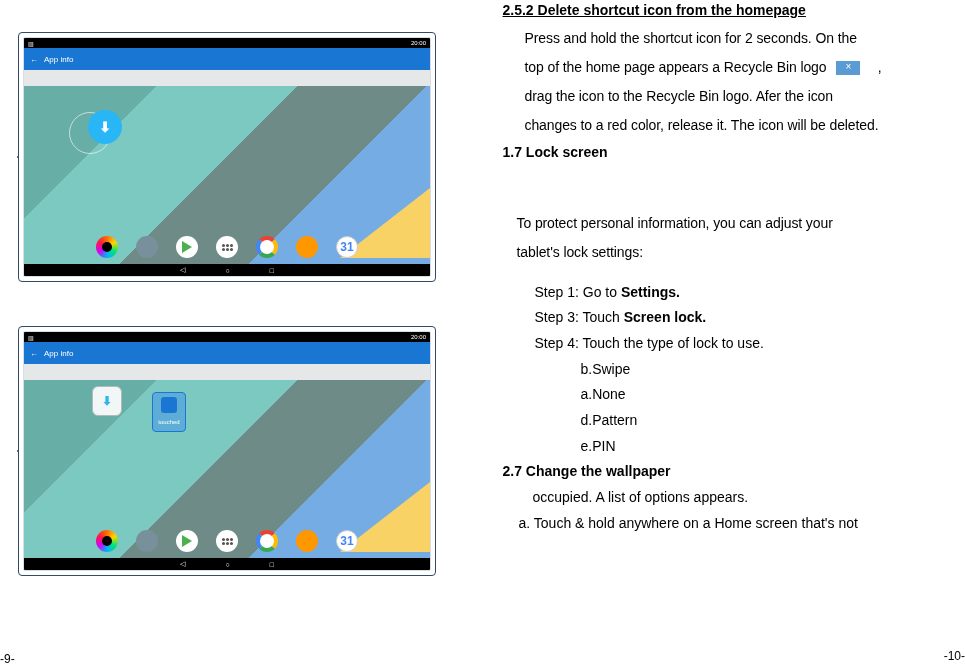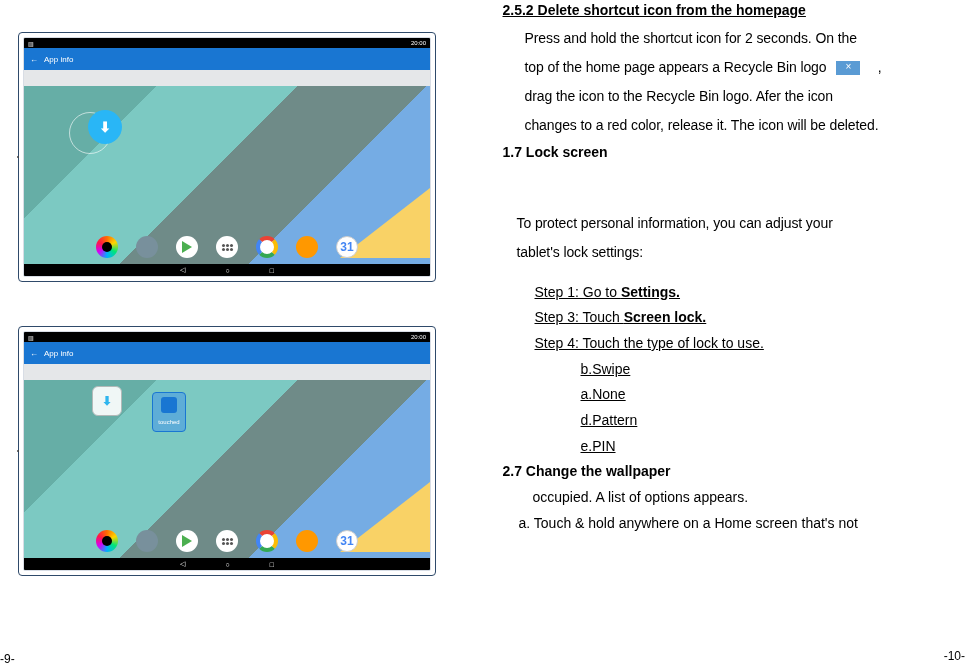--- a/index.html
+++ b/index.html
@@ -258,21 +258,21 @@
       <p>drag the icon to the Recycle Bin logo. Afer the icon</p>
       <p>changes to a red color, release it. The icon will be deleted.</p>
     </div>
 
     <p class="bold spaced-lg">1.7 Lock screen</p>
     <div style="padding-left:14px;margin-top:47px;" class="wide">
       <p>To protect personal information, you can adjust your</p>
       <p>tablet's lock settings:</p>
     </div>
 
-    <div class="indent2" style="margin-top:16px;text-decoration:underline;">
+    <div class="indent2" style="margin-top:16px;">
       <p class="step"><span>Step 1: Go to </span><span class="bold">Settings.</span></p>
       <p class="step"><span>Step 3: Touch </span><span class="bold">Screen lock.</span></p>
       <p class="step">Step 4: Touch the type of lock to use.</p>
       <div class="indent3" style="margin-left:0;padding-left:46px;">
         <p class="step">b.Swipe</p>
         <p class="step">a.None</p>
         <p class="step">d.Pattern</p>
         <p class="step">e.PIN</p>
       </div>
     </div>

